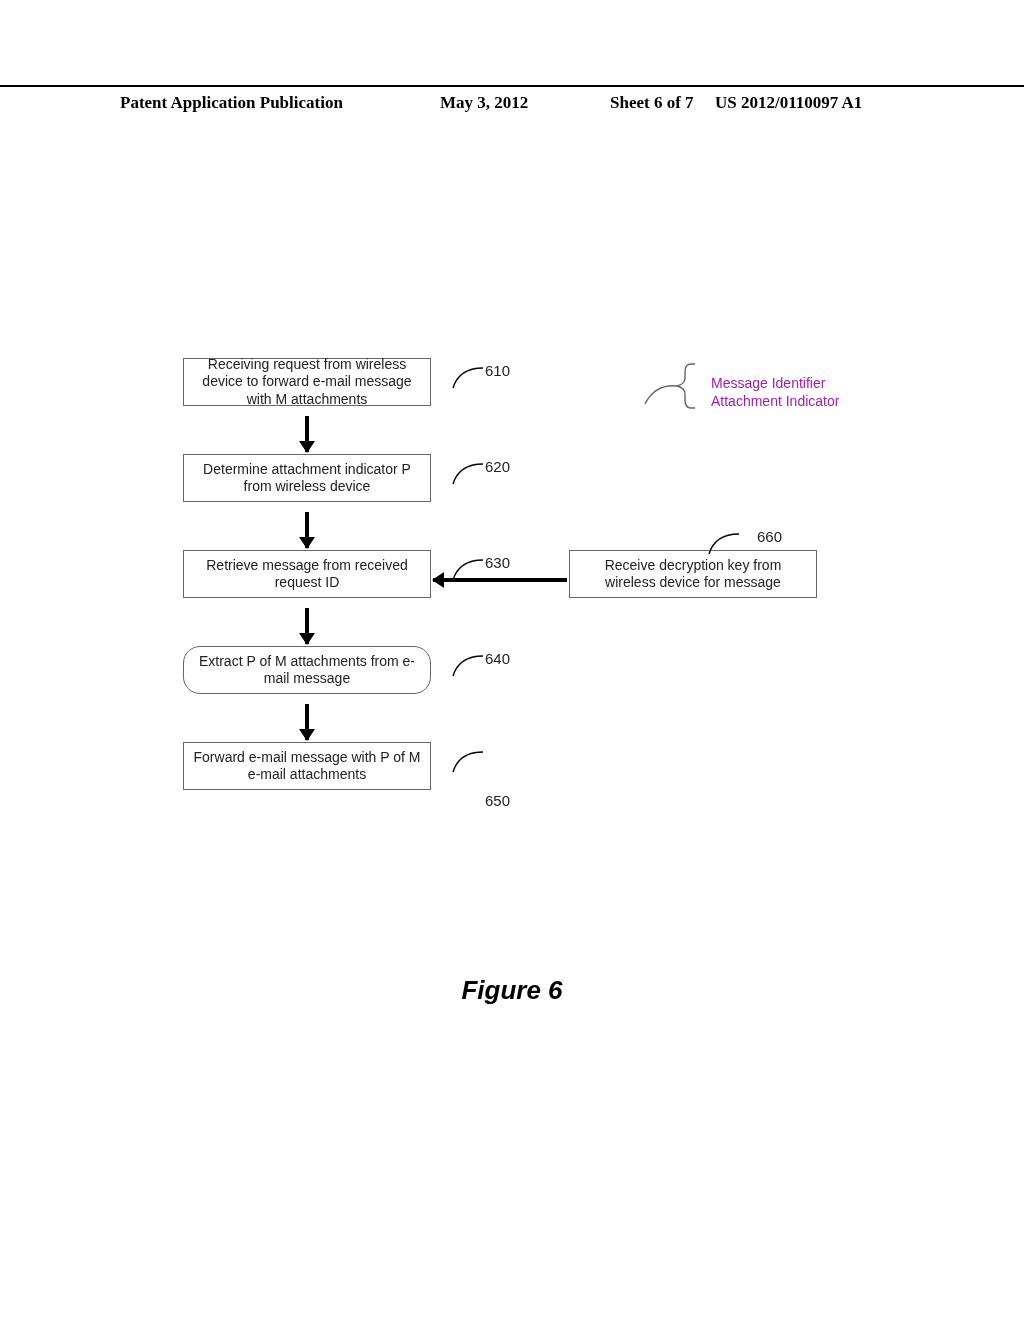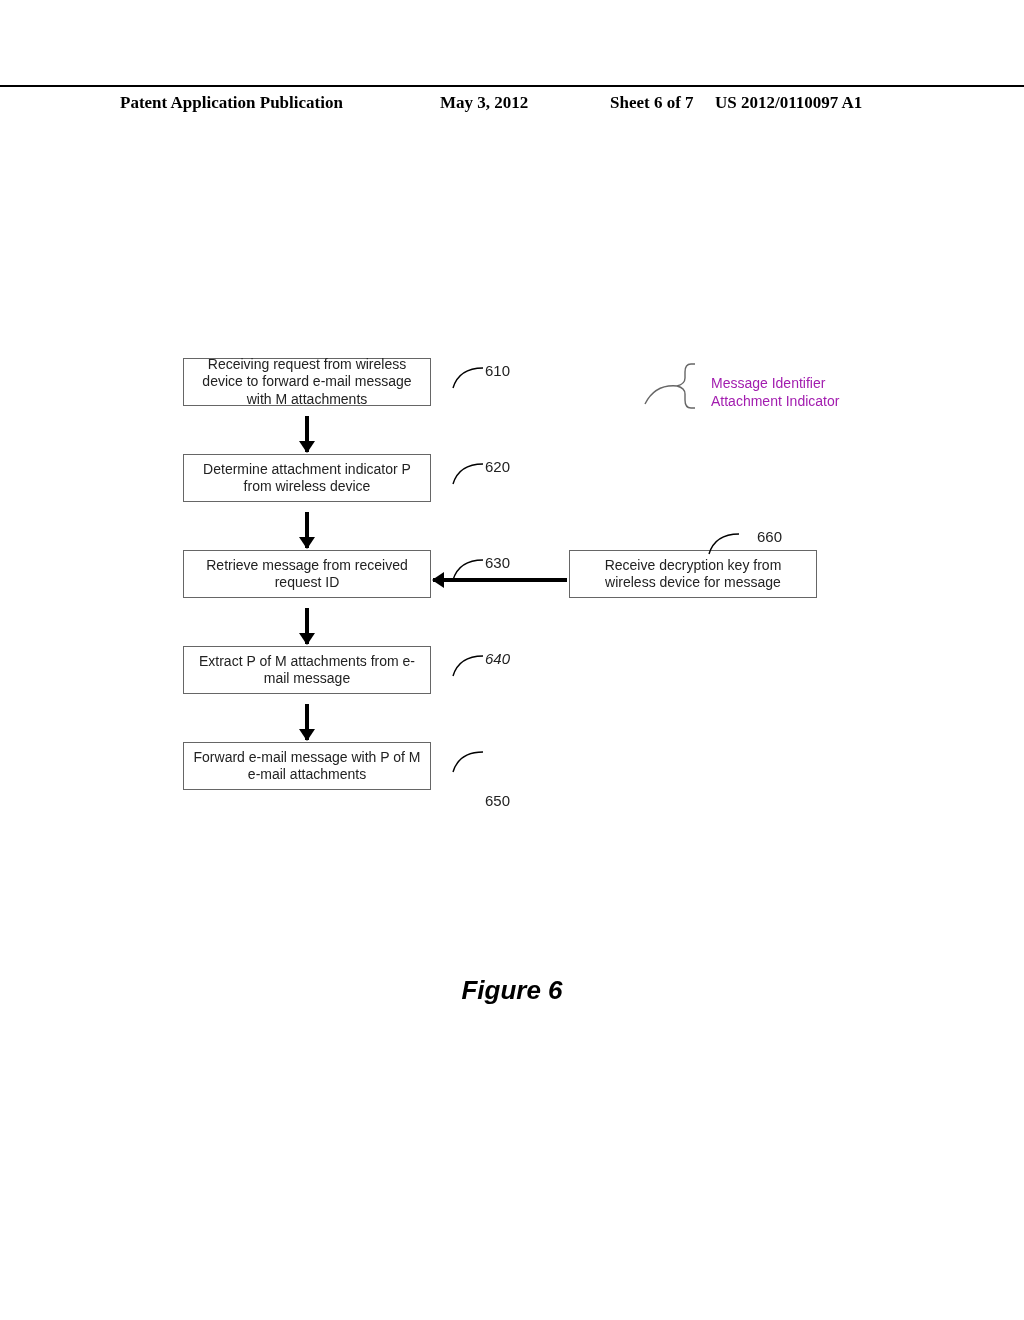--- a/index.html
+++ b/index.html
@@ -46,21 +46,21 @@
   }
   .box span {
     font-family: Arial, Helvetica, sans-serif;
     font-size: 14px;
     line-height: 1.25;
     color: #222;
   }
   .b610 { top: 0;    left: 18px; }
   .b620 { top: 96px; left: 18px; }
   .b630 { top: 192px;left: 18px; }
-  .b640 { top: 288px;left: 18px; }
+  .b640 { top: 288px;left: 18px; border-radius: 17px; }
   .b650 { top: 384px;left: 18px; }
   .b660 { top: 192px;left: 404px; }
 
   .arrow-v {
     position: absolute;
     width: 4px;
     background: #000;
     left: 140px; 
   }
   .arrow-v::after {
@@ -98,21 +98,21 @@
   
   .ref {
     position: absolute;
     font-family: Arial, Helvetica, sans-serif;
     font-size: 15px;
     color: #222;
   }
   .r610 { top: 4px;   left: 320px; text-align: center; }
   .r620 { top: 100px; left: 320px; }
   .r630 { top: 196px; left: 320px; }
-  .r640 { top: 292px; left: 320px; font-style: italic; }
+  .r640 { top: 292px; left: 320px; }
   .r650 { top: 388px; left: 320px; margin-top: 46px; }
   .r660 { top: 170px; left: 576px; margin-left: 16px; }
 
   .hook {
     position: absolute;
     width: 30px;
     height: 22px;
   }
   .hook svg { width: 100%; height: 100%; overflow: visible; }
   .h610 { top: 8px;   left: 288px; }

